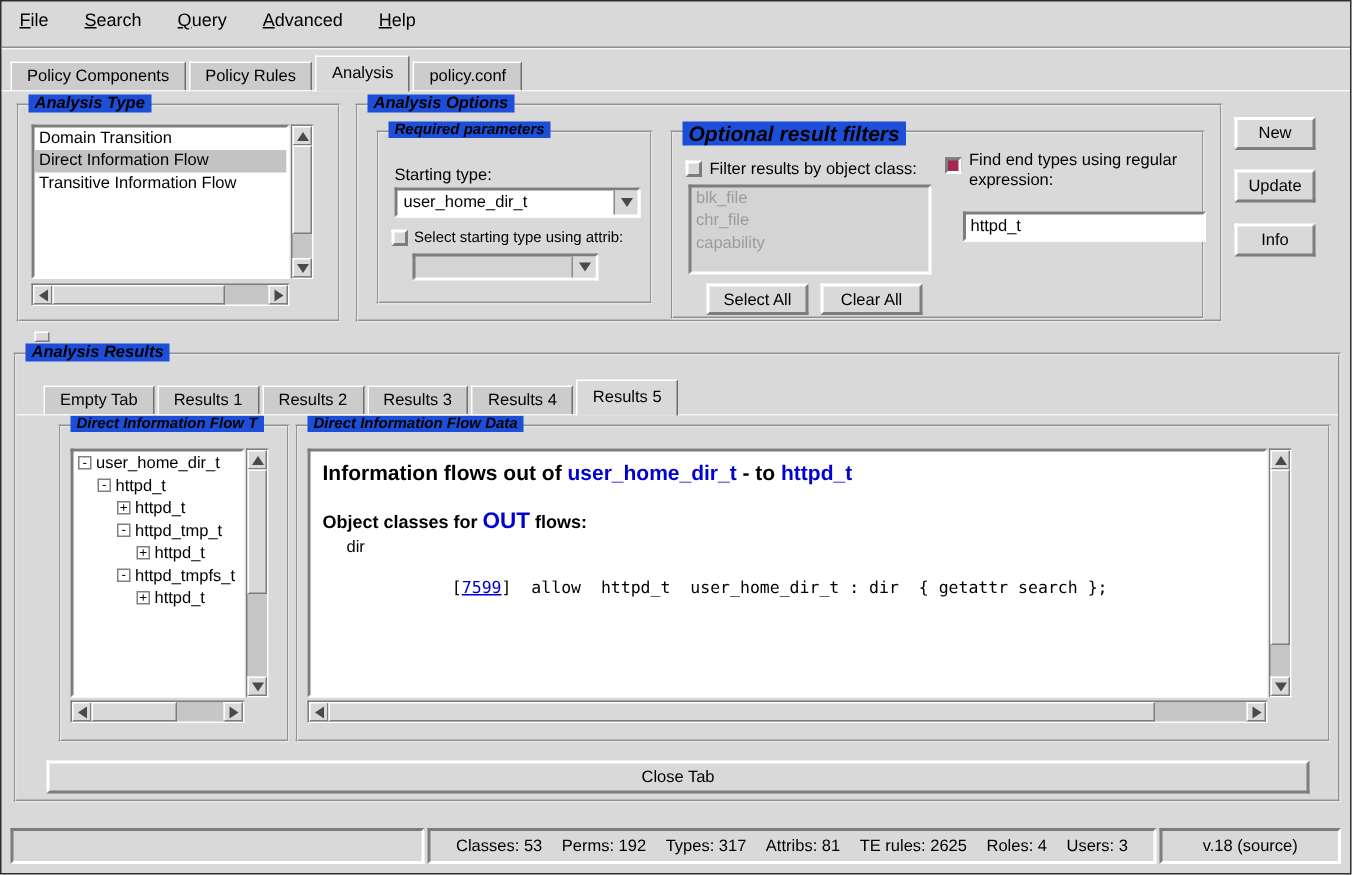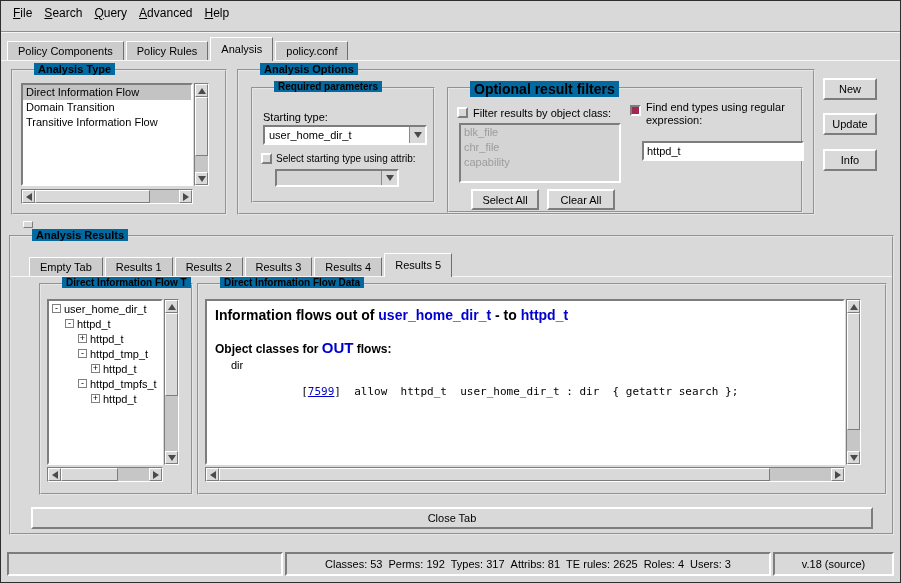--- a/index.html
+++ b/index.html
@@ -1,25 +1,25 @@
 <!DOCTYPE html>
 <html><head>
 <meta charset="utf-8">
 <style>
   * { margin:0; padding:0; box-sizing:border-box; }
   html,body { background:#9a9a9a; }
   body { font-family:"Liberation Sans","DejaVu Sans",sans-serif; font-size:11px; color:#000; }
 
   .window { position:relative; width:901px; height:583px; background:#d9d9d9; border:1px solid #2e2e2e; overflow:hidden; }
   .group   { position:absolute; border:2px groove #e6e6e6; }
-  .group-title { position:absolute; top:-8px; left:21px; background:#0369a1; padding:0 4px;
-                 font-weight:bold; font-size:11px; white-space:nowrap; }
-
-  
-  .menubar { position:absolute; top:0; left:0; right:0; height:24px; display:flex; align-items:center; gap:12px; padding-left:12px; }
+  .group-title { position:absolute; top:-8px; left:6px; background:#1d4ed8; padding:0 4px;
+                 font-style:italic; font-weight:bold; font-size:11px; white-space:nowrap; }
+
+  
+  .menubar { position:absolute; top:0; left:0; right:0; height:24px; display:flex; align-items:center; gap:24px; padding-left:12px; }
   .menu-item { display:inline-block; font-size:12px; cursor:default; }
   .menu-item::first-letter { text-decoration:underline; }
   .menusep { position:absolute; top:30px; left:0; right:0; height:0; border-top:1px solid #8e8e8e; border-bottom:1px solid #f4f4f4; }
 
   
   .tabbar { position:absolute; left:6px; display:flex; align-items:flex-end; }
   .tab { display:inline-block; padding:3px 10px 2px 10px; height:20px; background:#cccccc;
          border-top:1px solid #ffffff; border-left:1px solid #ffffff; border-right:1px solid #6f6f6f;
          margin-right:2px; font-size:11px; white-space:nowrap; position:relative; z-index:1; cursor:default; }
   .tab.active { background:#d9d9d9; height:24px; padding-top:5px; z-index:3; }
@@ -72,21 +72,21 @@
   .type-blue { color:#0000d0; }
   .classes-line { margin-top:16px; font-size:12px; font-weight:bold; white-space:nowrap; }
   .out-word { color:#0000d0; font-size:15px; }
   .obj-class { margin-top:3px; margin-left:16px; font-size:11px; font-weight:normal; }
   .rule-line { margin-left:20px; margin-top:1px; font-family:"DejaVu Sans Mono","Liberation Mono",monospace; font-size:11px; white-space:pre; }
   .rule-link { color:#0000c8; text-decoration:underline; cursor:pointer; }
 
   
   .status-panel { position:absolute; top:551px; height:24px; border:2px solid; border-color:#7d7d7d #ffffff #ffffff #7d7d7d;
                   display:flex; align-items:center; }
-  .stats-panel { justify-content:center; gap:6px; font-size:11px; }
+  .stats-panel { justify-content:center; gap:13px; font-size:11px; }
   .version-panel { justify-content:center; font-size:11px; }
 
   .sash { position:absolute; left:22px; top:220px; width:10px; height:7px; background:#d9d9d9;
           border:1px solid; border-color:#ffffff #7d7d7d #7d7d7d #ffffff; }
 </style>
 </head>
 <body>
 
 <div class="window">
 
@@ -103,22 +103,22 @@
     <span class="tab">Policy Components</span>
     <span class="tab">Policy Rules</span>
     <span class="tab active">Analysis</span>
     <span class="tab">policy.conf</span>
   </div>
   <div class="tab-underline main-underline"></div>
 
   <div class="group" style="left:10px; top:68px; width:216px; height:146px;">
     <div class="group-title">Analysis Type</div>
     <div class="listbox" style="left:8px; top:12px; width:172px; height:103px;">
+      <div class="lb-row">Domain Transition</div>
       <div class="lb-row selected">Direct Information Flow</div>
-      <div class="lb-row">Domain Transition</div>
       <div class="lb-row">Transitive Information Flow</div>
     </div>
     <div class="vscroll" style="left:181px; top:12px; height:103px;">
       <div class="sb-btn">
           <span class="tri-up"></span>
         </div>
       <div class="vtrack">
           <div class="vthumb" style="height:78%;"></div>
         </div>
       <div class="sb-btn">

